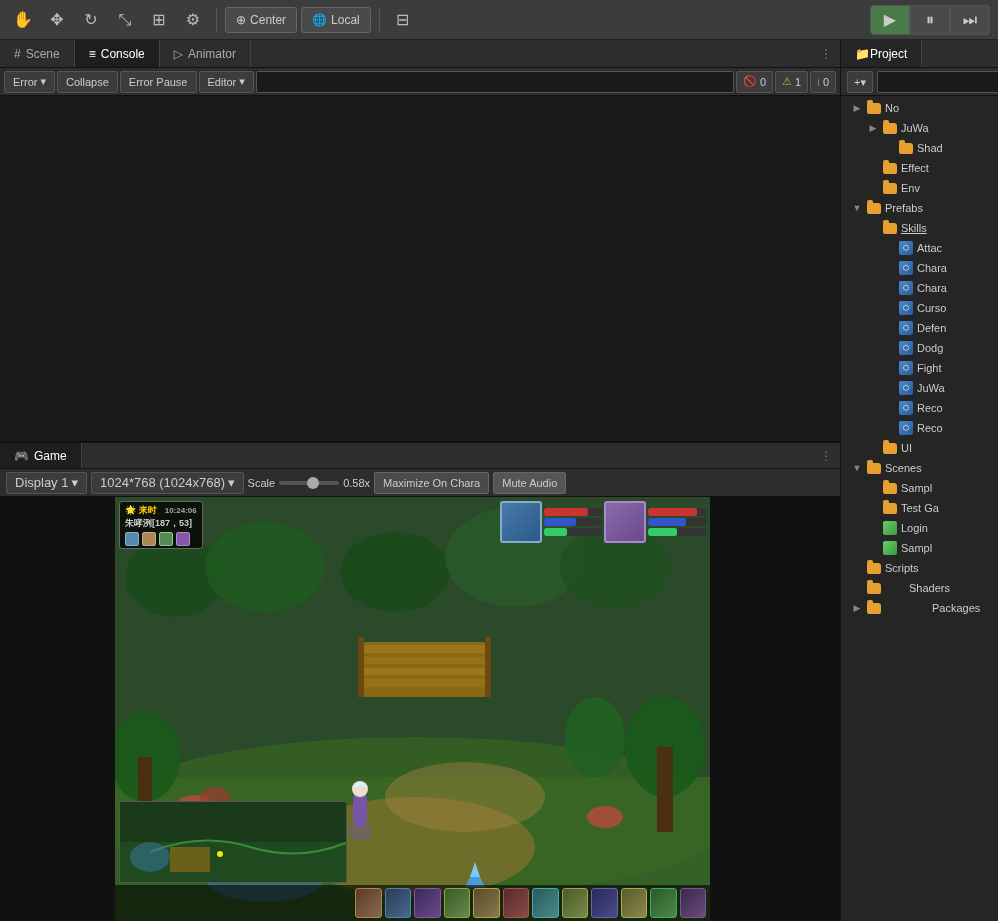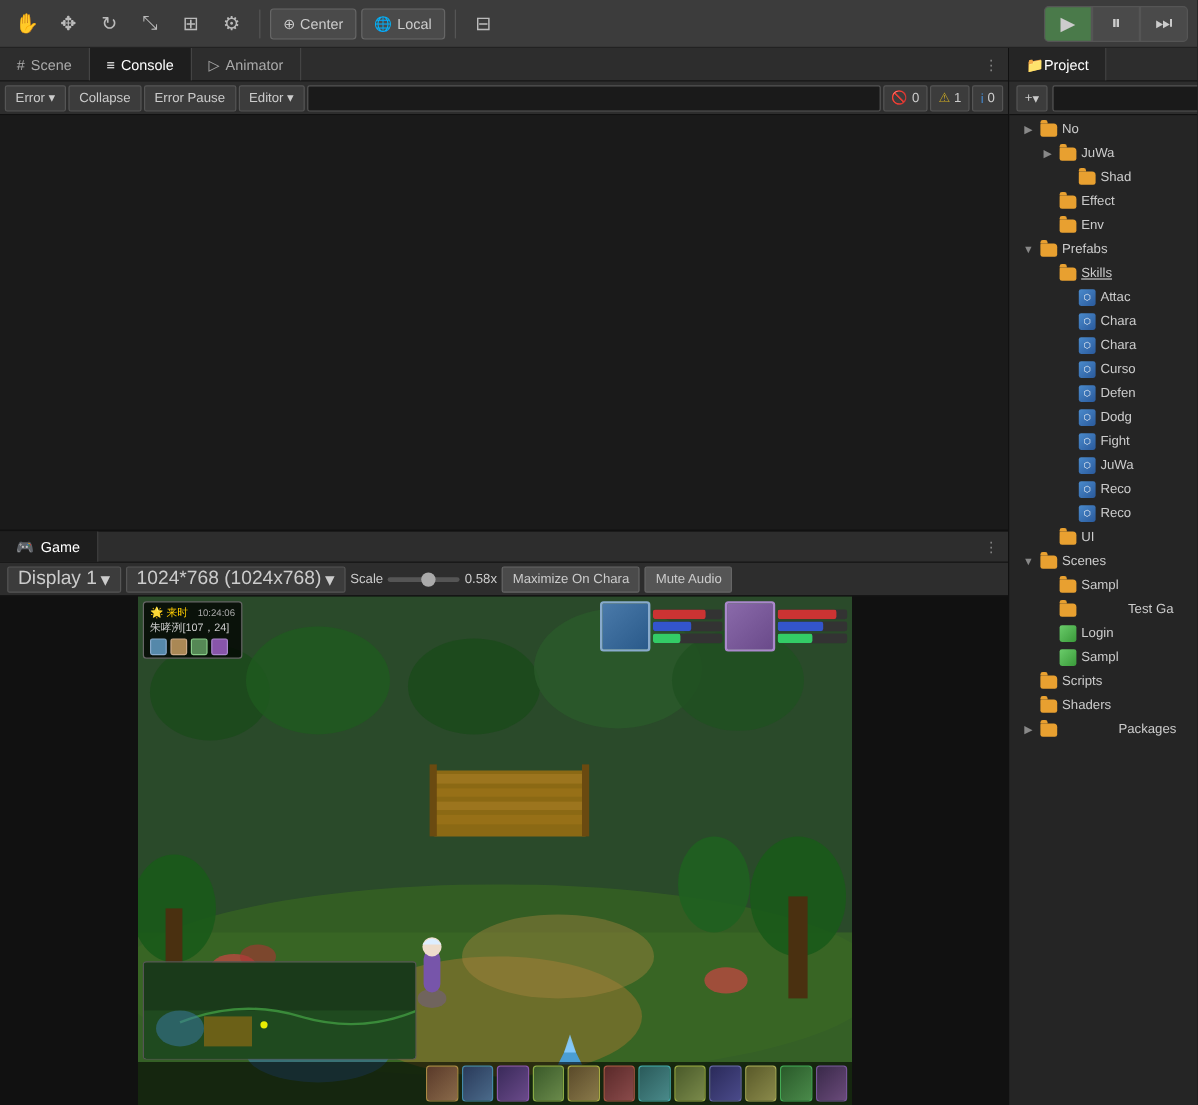--- a/index.html
+++ b/index.html
@@ -207,21 +207,21 @@
       flex-shrink: 0;
     }
     .game-toolbar-btn {
       height: 22px;
       padding: 0 8px;
       background: #3c3c3c;
       border: 1px solid #555;
       color: #ccc;
       cursor: pointer;
       border-radius: 2px;
-      font-size: 16px;
+      font-size: 13px;
       display: flex;
       align-items: center;
       gap: 3px;
     }
     .scale-control {
       display: flex;
       align-items: center;
       gap: 4px;
       font-size: 11px;
       color: #ccc;
@@ -269,20 +269,21 @@
       position: relative;
       overflow: hidden;
     }
 
     
     .game-scene {
       width: 100%;
       height: 100%;
       position: relative;
       background: linear-gradient(180deg, #1a3a1a 0%, #2d5a2d 30%, #3a6a3a 60%, #2a5a2a 100%);
+      font-weight: bold;
     }
 
     
     .game-hud-top {
       position: absolute;
       top: 4px;
       left: 4px;
       display: flex;
       gap: 4px;
       z-index: 10;
@@ -588,21 +589,21 @@
               <polygon points="360,370 350,390 370,390" fill="#44aaff" opacity="0.8"></polygon>
               <polygon points="360,365 355,380 365,380" fill="#88ccff" opacity="0.9"></polygon>
             </svg>
 
             <div class="game-hud-top">
               <div style="background:rgba(0,0,0,0.75);border:1px solid #666;padding:2px 5px;border-radius:3px;font-size:9px;">
                 <div style="display:flex;gap:8px;align-items:center;">
                   <span style="color:#ffcc00;font-size:9px;">🌟 来时</span>
                   <span style="color:#aaa;font-size:8px;">10:24:06</span>
                 </div>
-                <div style="color:#ccc;font-size:9px;">朱哮洌[107，24]</div>
+                <div style="color:#ccc;font-size:9px;">朱哮洌[187，53]</div>
                 <div style="display:flex;gap:3px;margin-top:2px;">
                   <div style="width:14px;height:14px;background:#5588aa;border:1px solid #88aacc;border-radius:2px;"></div>
                   <div style="width:14px;height:14px;background:#aa8855;border:1px solid #ccaa88;border-radius:2px;"></div>
                   <div style="width:14px;height:14px;background:#558855;border:1px solid #88cc88;border-radius:2px;"></div>
                   <div style="width:14px;height:14px;background:#8855aa;border:1px solid #aa88cc;border-radius:2px;"></div>
                 </div>
               </div>
             </div>
 
             <div class="game-hud-right">
@@ -804,21 +805,21 @@
           <div class="tree-item">
     <span style="display:inline-block;width:20px;"></span>
     <span class="tree-arrow"></span>
     <div class="tree-folder-icon"></div>
     <span style="color:#ccc;font-size:11px;">Sampl</span>
   </div>
           <div class="tree-item">
     <span style="display:inline-block;width:20px;"></span>
     <span class="tree-arrow"></span>
     <div class="tree-folder-icon"></div>
-    <span style="color:#ccc;font-size:11px;margin-left:39px;">Test Ga</span>
+    <span style="color:#ccc;font-size:11px;">Test Ga</span>
   </div>
           <div class="tree-item">
     <span style="display:inline-block;width:20px;"></span>
     <span class="tree-arrow"></span>
     <div class="tree-scene-icon"></div>
     <span style="color:#ccc;font-size:11px;">Login</span>
   </div>
           <div class="tree-item">
     <span style="display:inline-block;width:20px;"></span>
     <span class="tree-arrow"></span>
@@ -828,21 +829,21 @@
           <div class="tree-item">
     <span style="display:inline-block;width:4px;"></span>
     <span class="tree-arrow"></span>
     <div class="tree-folder-icon"></div>
     <span style="color:#ccc;font-size:11px;">Scripts</span>
   </div>
           <div class="tree-item">
     <span style="display:inline-block;width:4px;"></span>
     <span class="tree-arrow"></span>
     <div class="tree-folder-icon"></div>
-    <span style="color:#ccc;font-size:11px;">Shaders</span>
+    <span style="color:#ccc;font-size:11px;margin-left:24px;">Shaders</span>
   </div>
           <div class="tree-item">
     <span style="display:inline-block;width:4px;"></span>
     <span class="tree-arrow" style="font-size:9px;color:#888;">▶</span>
     <div class="tree-folder-icon"></div>
     <span style="color:#ccc;font-size:11px;margin-left:47px;">Packages</span>
   </div>
         </div>
     </div>
   </div>

